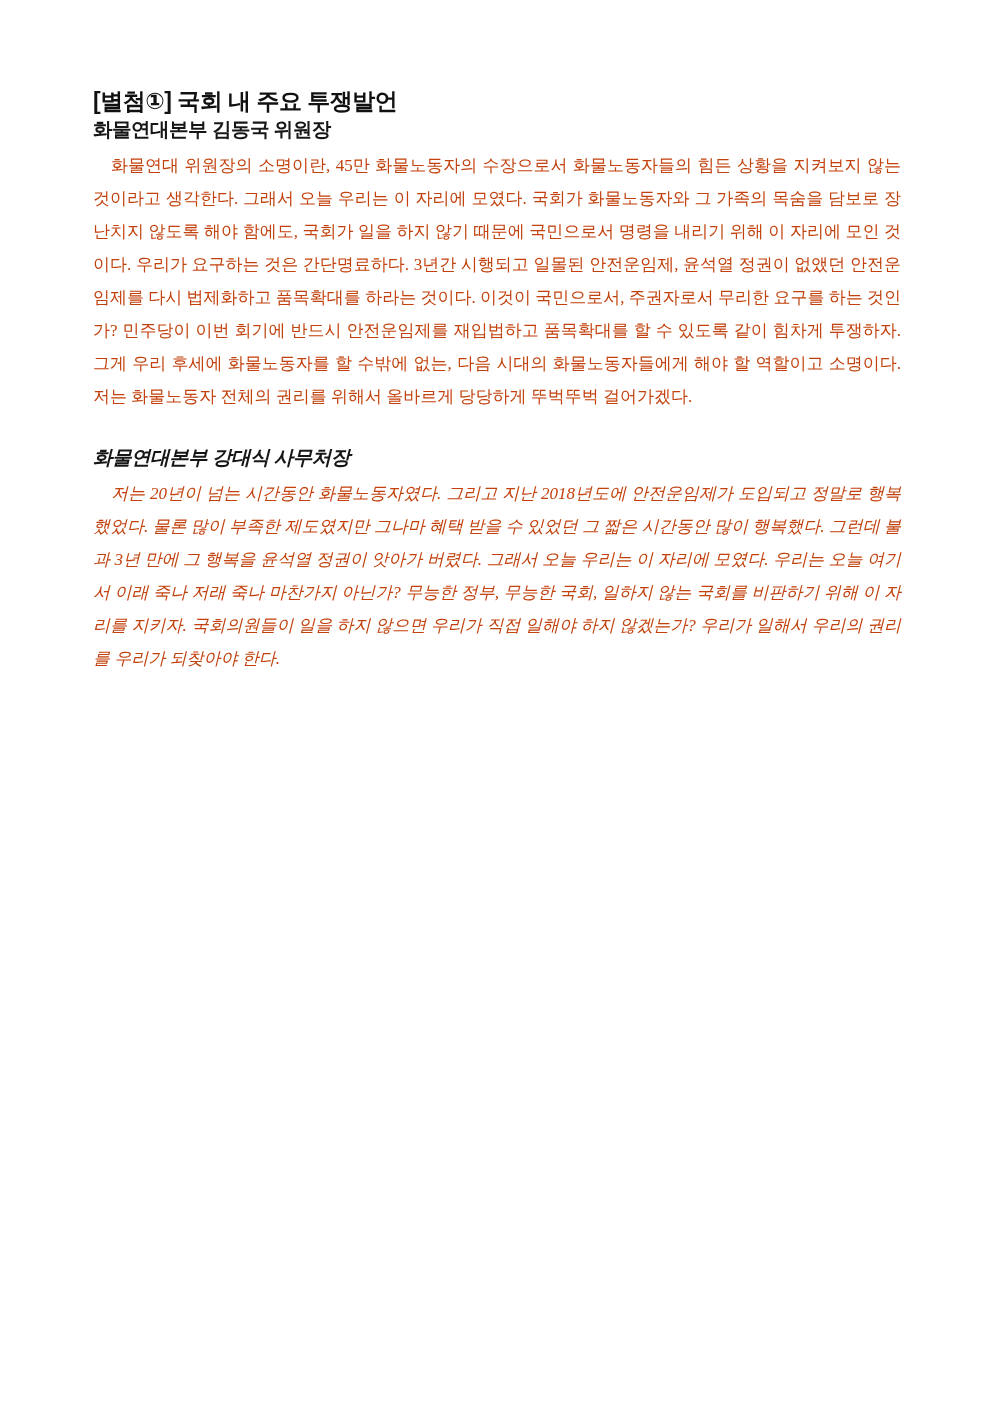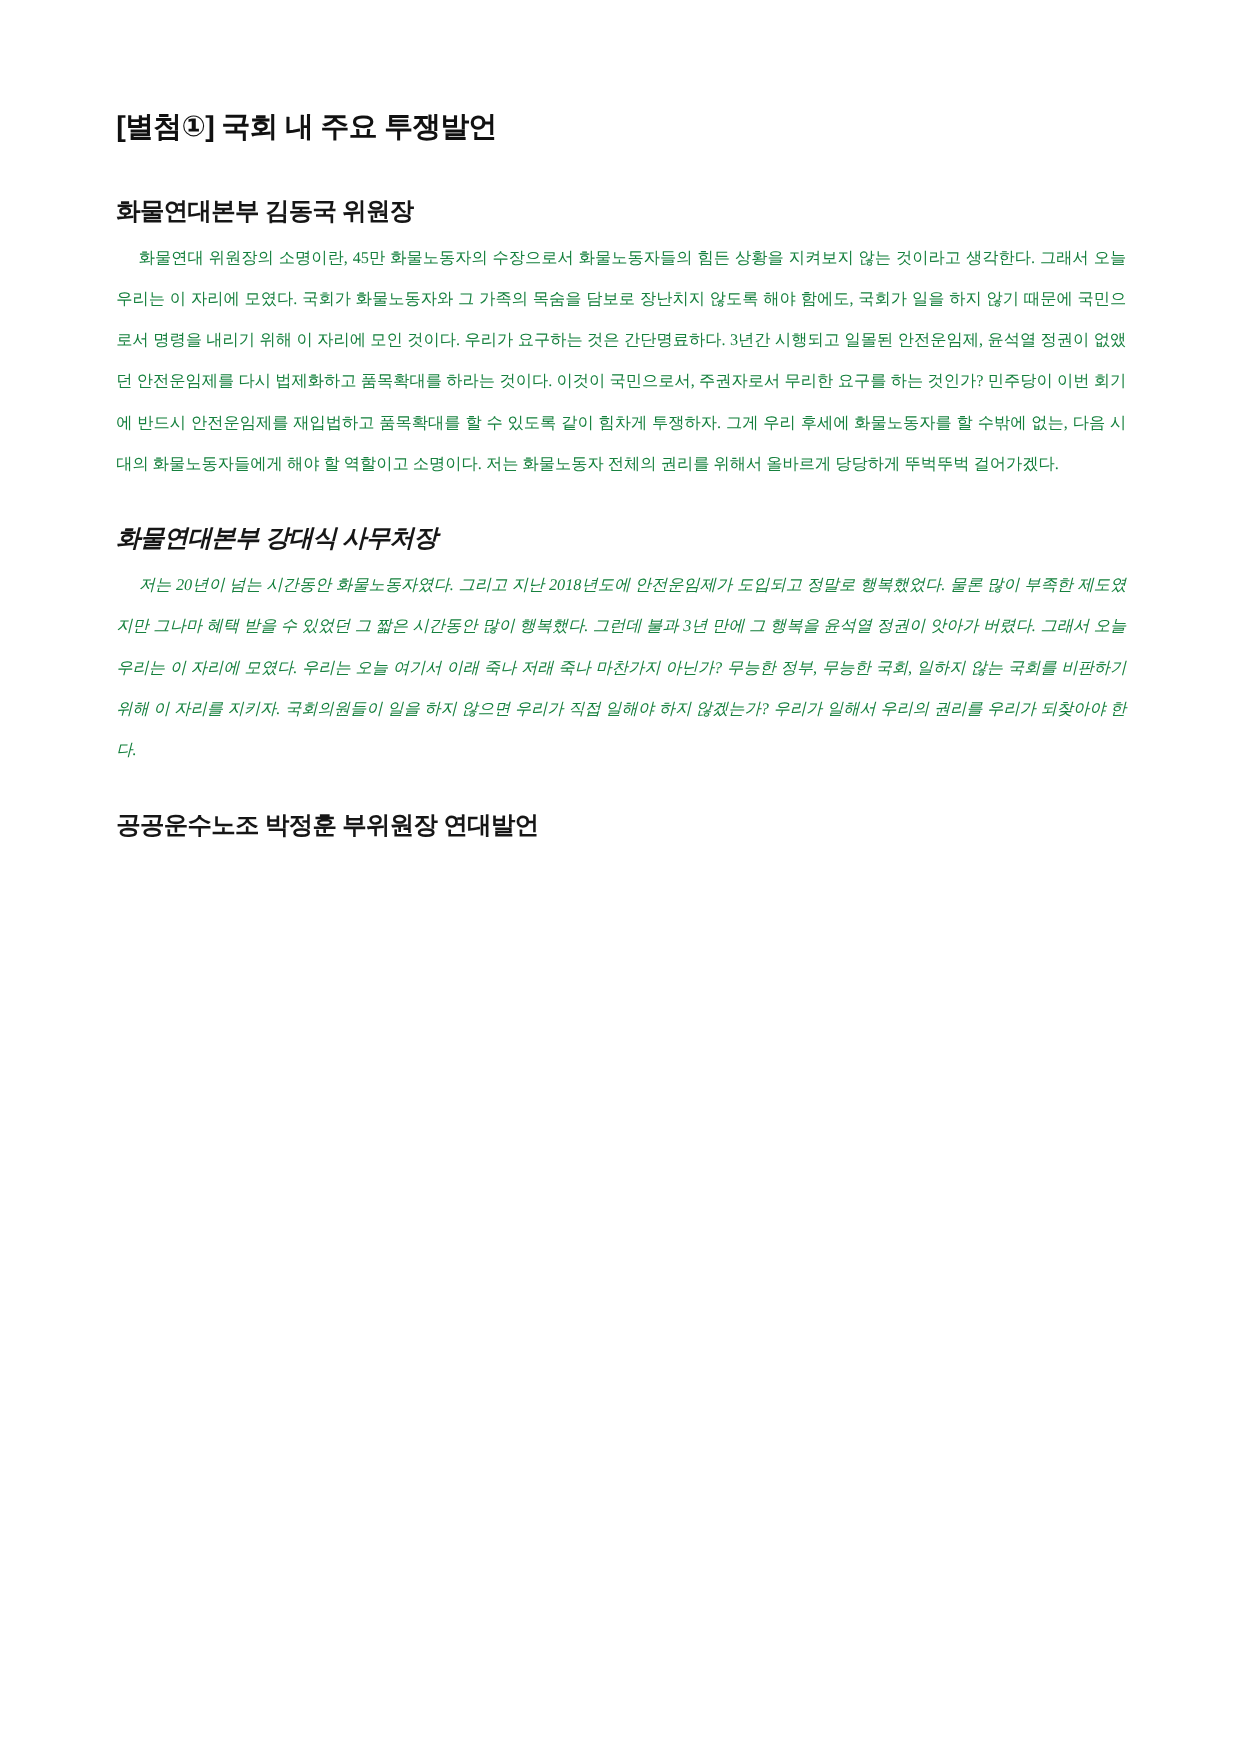--- a/index.html
+++ b/index.html
@@ -23,40 +23,40 @@
     top: 86px;
   }
   .doc-title {
     font-family: "Liberation Sans", "DejaVu Sans", sans-serif;
     font-weight: 700;
     font-size: 23px;
     line-height: 30px;
     letter-spacing: -0.5px;
     color: #111111;
   }
-  .section-1 { margin-top: 40px; }
+  .section-1 { }
   .section-2 { margin-top: 31px; font-style: italic; }
   .section-3 { margin-top: 31px; }
   .section-heading {
     font-family: "Liberation Sans", "DejaVu Sans", sans-serif;
     font-weight: 700;
     font-size: 19.5px;
     line-height: 27px;
     letter-spacing: -0.5px;
     color: #161616;
   }
   .section-body {
     margin: 6px 0 0 0;
-    font-size: 13px;
+    font-size: 17px;
     line-height: 33px;
     text-align: justify;
     text-justify: inter-character;
     word-break: break-all;
     text-indent: 18px;
-    color: #15803d;
+    color: #c2410c;
   }
   .page-number {
     position: absolute;
     left: 0;
     right: 0;
     top: 1330px;
     text-align: center;
     font-size: 16px;
     line-height: 22px;
     letter-spacing: 1px;
@@ -75,19 +75,18 @@
       <div class="section-heading">화물연대본부 김동국 위원장</div>
       <p class="section-body">화물연대 위원장의 소명이란, 45만 화물노동자의 수장으로서 화물노동자들의 힘든 상황을 지켜보지 않는 것이라고 생각한다. 그래서 오늘 우리는 이 자리에 모였다. 국회가 화물노동자와 그 가족의 목숨을 담보로 장난치지 않도록 해야 함에도, 국회가 일을 하지 않기 때문에 국민으로서 명령을 내리기 위해 이 자리에 모인 것이다. 우리가 요구하는 것은 간단명료하다. 3년간 시행되고 일몰된 안전운임제, 윤석열 정권이 없앴던 안전운임제를 다시 법제화하고 품목확대를 하라는 것이다. 이것이 국민으로서, 주권자로서 무리한 요구를 하는 것인가? 민주당이 이번 회기에 반드시 안전운임제를 재입법하고 품목확대를 할 수 있도록 같이 힘차게 투쟁하자. 그게 우리 후세에 화물노동자를 할 수밖에 없는, 다음 시대의 화물노동자들에게 해야 할 역할이고 소명이다. 저는 화물노동자 전체의 권리를 위해서 올바르게 당당하게 뚜벅뚜벅 걸어가겠다.</p>
     </div>
 
     <div class="section section-2">
       <div class="section-heading">화물연대본부 강대식 사무처장</div>
       <p class="section-body">저는 20년이 넘는 시간동안 화물노동자였다. 그리고 지난 2018년도에 안전운임제가 도입되고 정말로 행복했었다. 물론 많이 부족한 제도였지만 그나마 혜택 받을 수 있었던 그 짧은 시간동안 많이 행복했다. 그런데 불과 3년 만에 그 행복을 윤석열 정권이 앗아가 버렸다. 그래서 오늘 우리는 이 자리에 모였다. 우리는 오늘 여기서 이래 죽나 저래 죽나 마찬가지 아닌가? 무능한 정부, 무능한 국회, 일하지 않는 국회를 비판하기 위해 이 자리를 지키자. 국회의원들이 일을 하지 않으면 우리가 직접 일해야 하지 않겠는가? 우리가 일해서 우리의 권리를 우리가 되찾아야 한다.</p>
     </div>
 
     <div class="section section-3">
-      <div class="section-heading">공공운수노조 박정훈 부위원장 연대발언</div>
     </div>
 
   </div>
 
   <div class="page-number">- 3 -</div>
 </div>
 
 </body></html>

